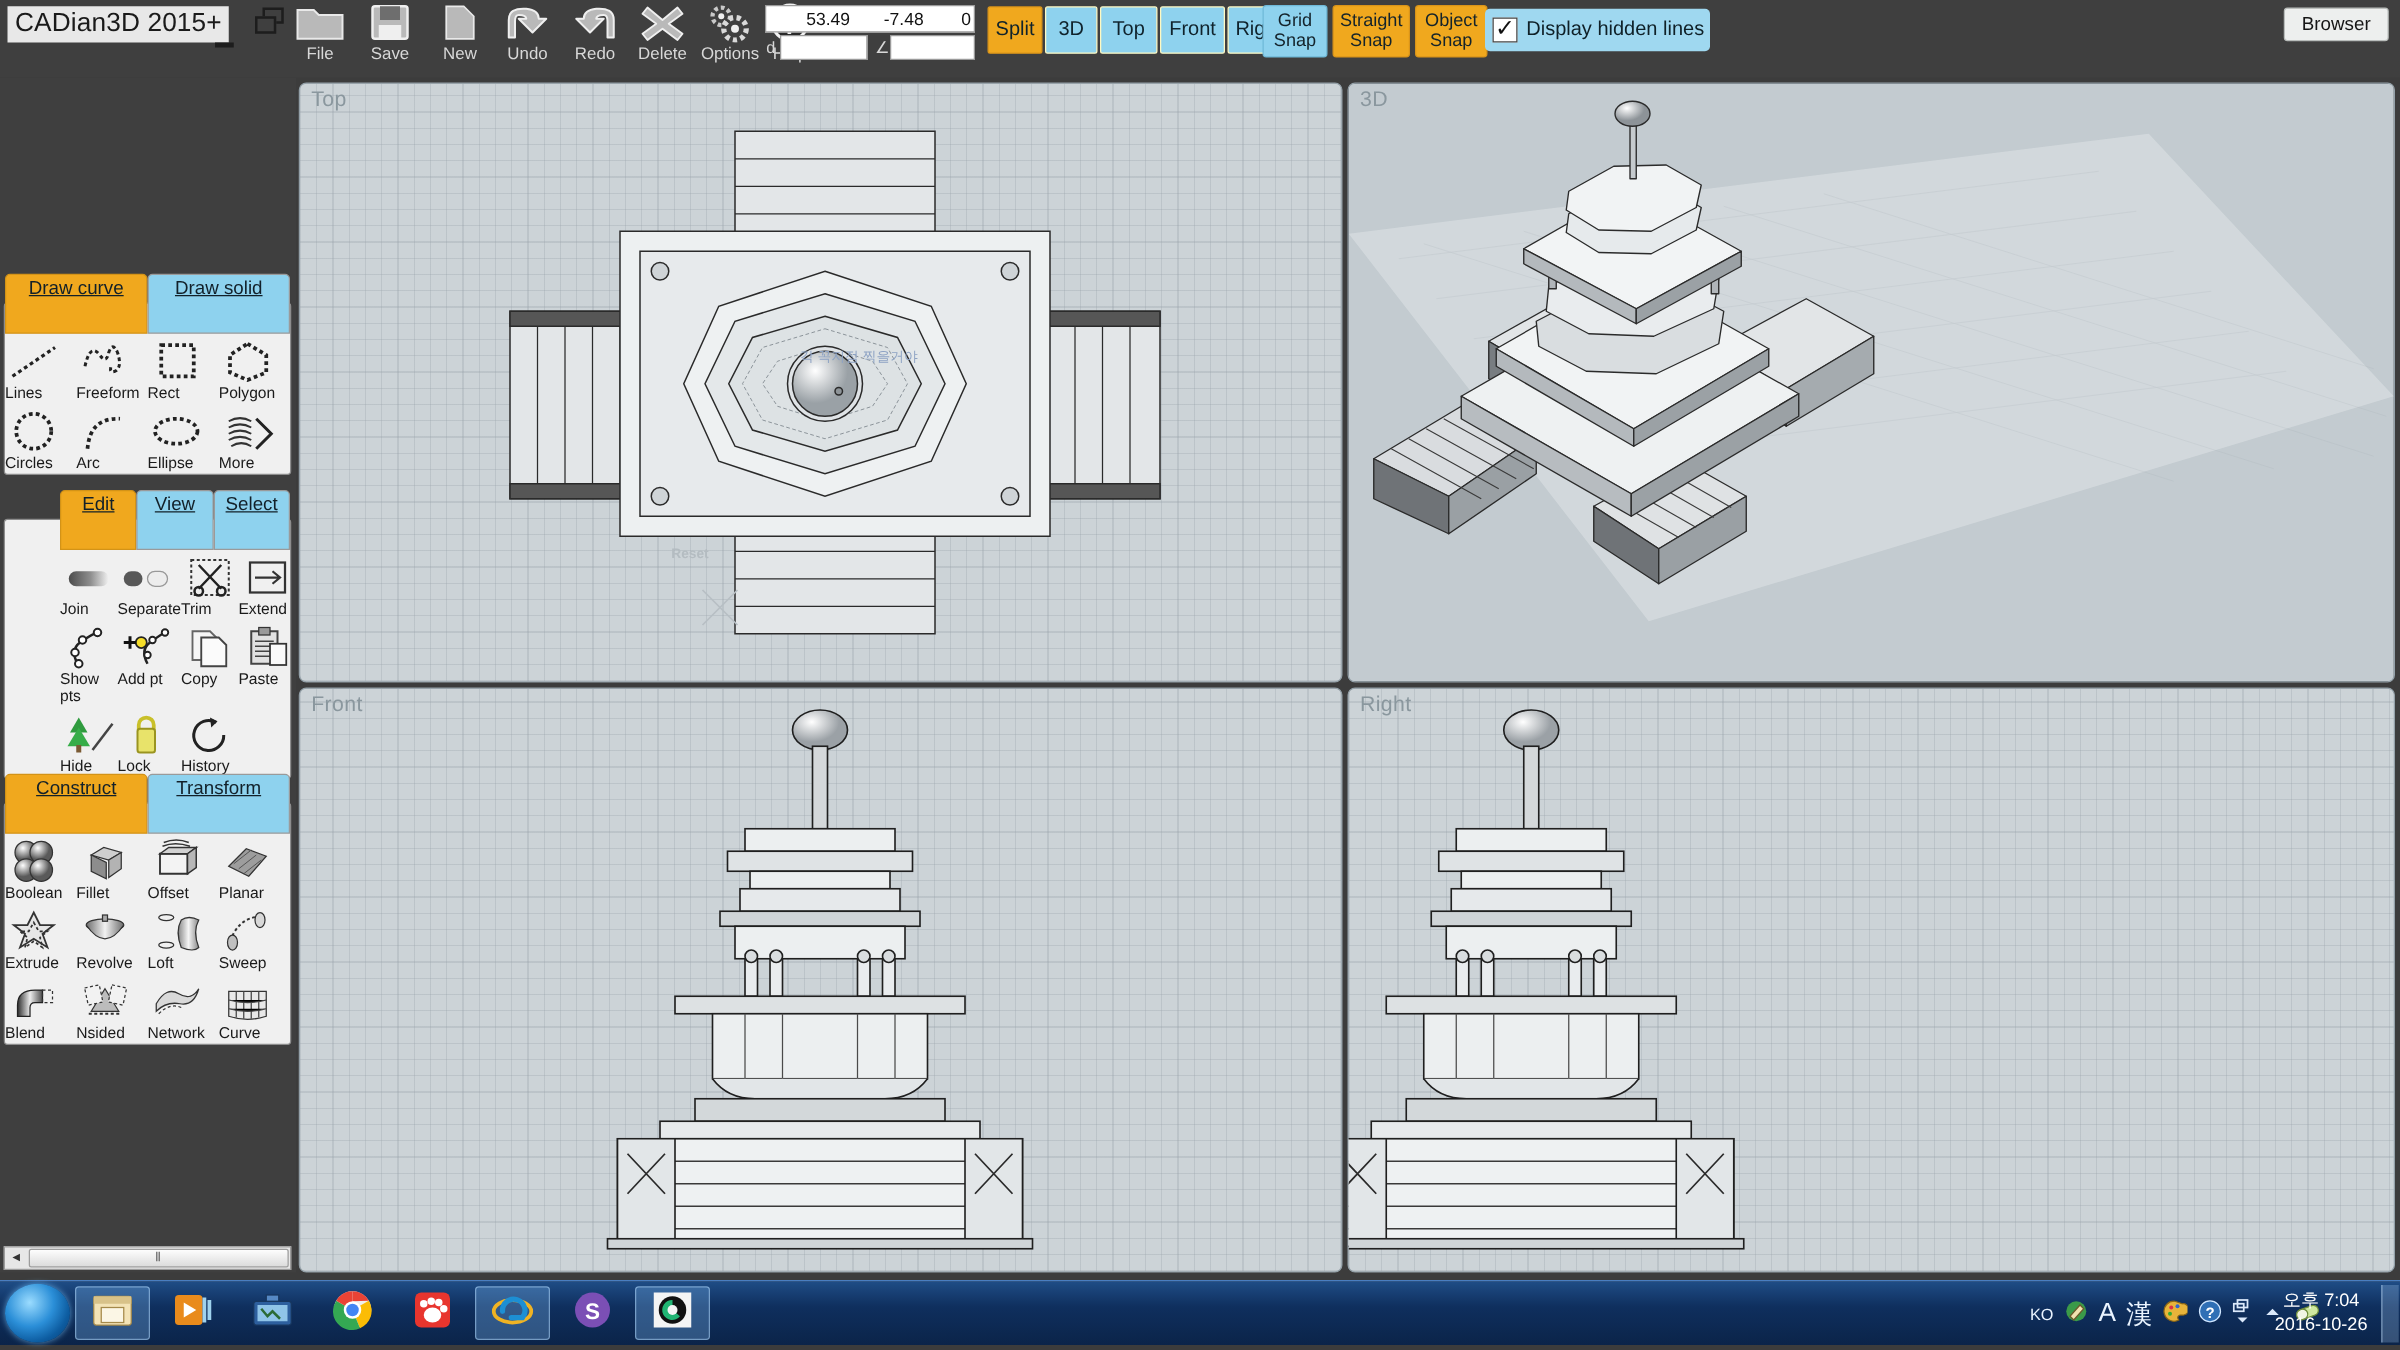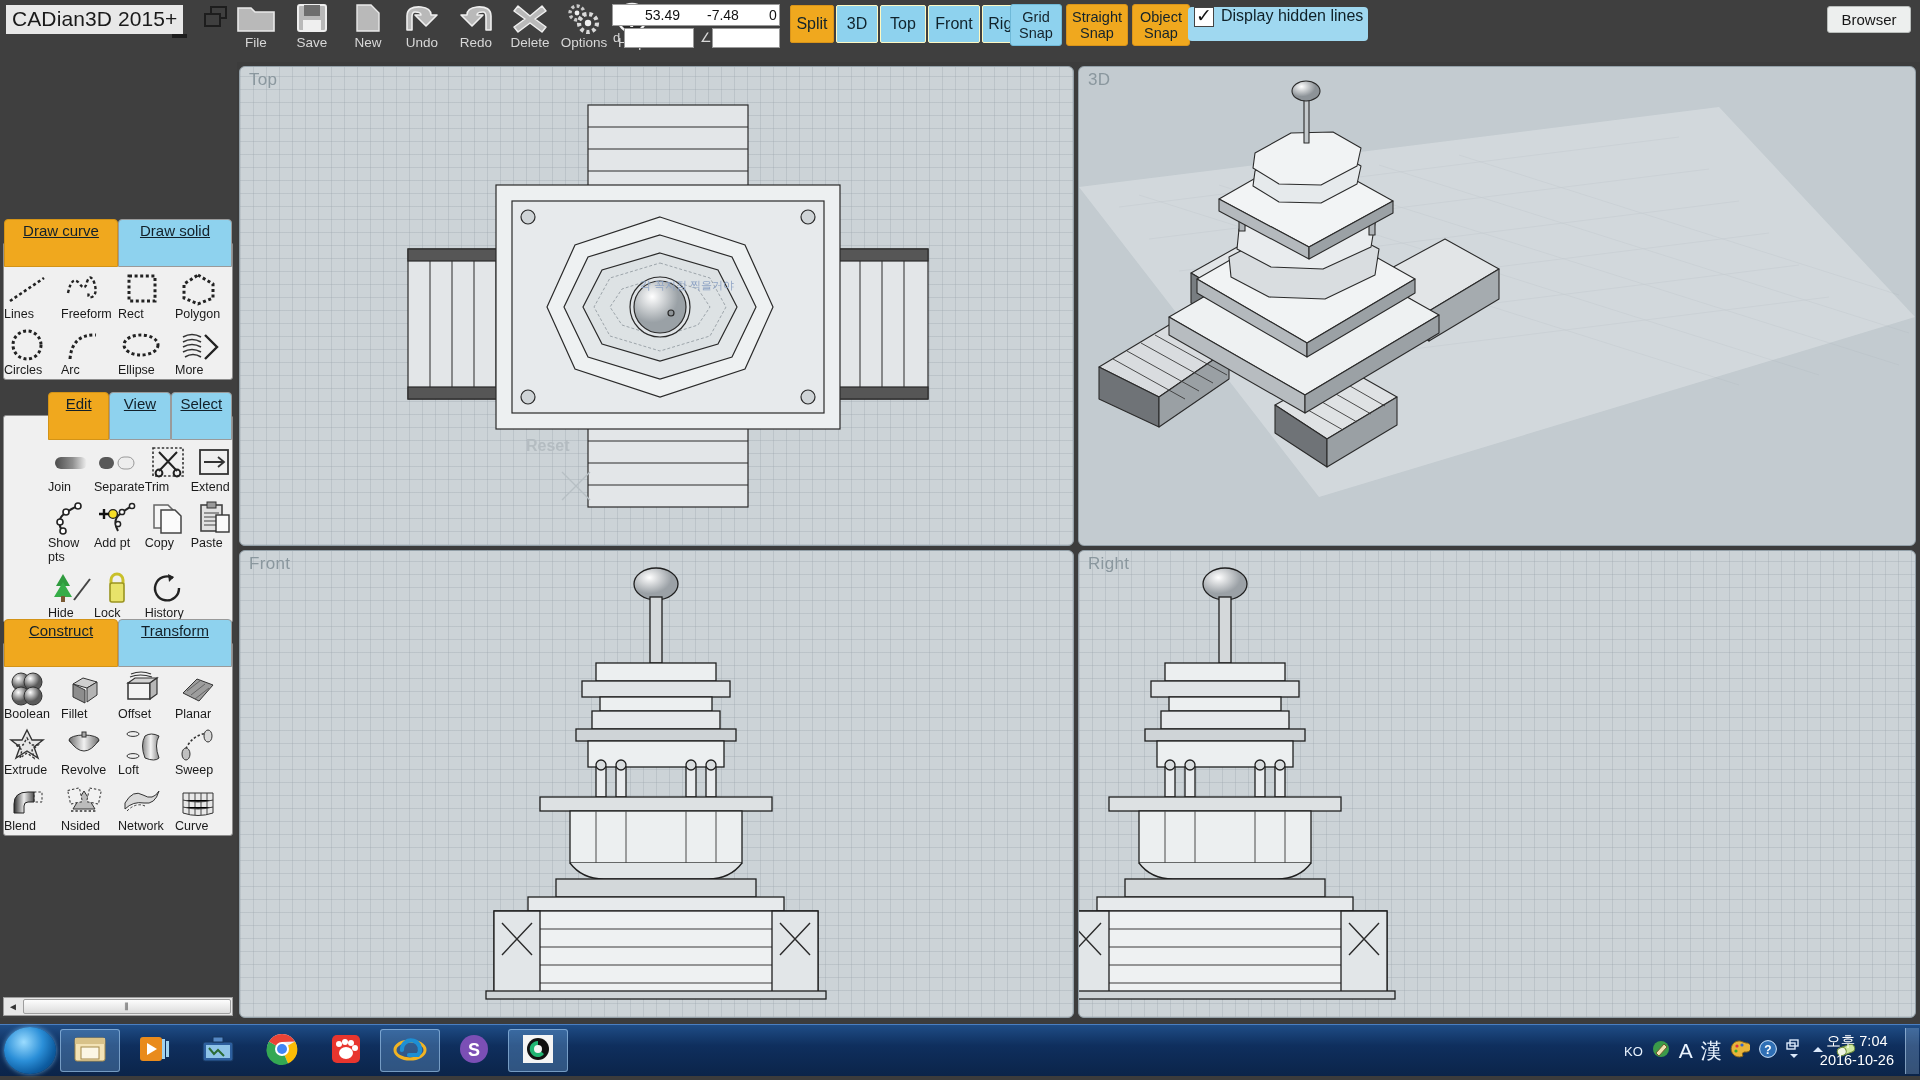--- a/index.html
+++ b/index.html
@@ -75,21 +75,21 @@
     position: absolute; top: 4px; width: 52px; height: 42px;
     background: #f0a81e; border: 1px solid #d9941a; border-radius: 3px;
     color: #14232b; font-size: 14.5px; line-height: 16px; text-align: center;
     padding-top: 4px; cursor: pointer;
   }
   .snapbtn.blue { background: #8ed2ee; border-color: #6fb9d8; }
 
   #hidden-lines {
     position: absolute; left: 1188px; top: 7px; width: 180px; height: 34px;
     background: #9fd8f0; border-radius: 4px;
-    display: flex; align-items: flex-start; padding-left: 6px; cursor: pointer;
+    display: flex; align-items: center; padding-left: 6px; cursor: pointer;
   }
   #hidden-lines .box {
     width: 20px; height: 20px; background: #fff; border: 1px solid #444;
     position: relative; flex: none;
   }
   #hidden-lines .box::after {
     content: "✓"; position: absolute; left: 1px; top: -4px;
     font-size: 19px; color: #111;
   }
   #hidden-lines .t { font-size: 16px; color: #0f2027; margin-left: 7px; }
@@ -765,21 +765,21 @@
               <stop offset="1" stop-color="#9aa1a6"></stop>
             </radialGradient>
           </defs>
         <circle cx="431" cy="246" r="3" fill="#8e9498"></circle>
       </g>
       <text x="400" y="222" font-size="11" fill="#8ea3c4" font-family="Liberation Sans, sans-serif">각 꼭지점 찍을거야</text>
       <g stroke="#b7bfc4" stroke-width="1.4" fill="none">
         <path d="M322 405 l14 14 M350 405 l-14 14 M322 433 l14 -14 M350 433 l-14 -14"></path>
       </g>
     </svg>
-    <div style="position:absolute; left:286px; top:370px; font-size:16px; color:#b4bcc1;font-weight:bold;">Reset</div>
+    <div style="position:absolute; left:297px; top:370px; font-size:11px; color:#b4bcc1;font-weight:bold;">Reset</div>
   </div>
 
   <div class="vp" id="vp-3d" style="left:1078px; top:66px; width:838px; height:480px;">
     <span class="vlabel">3D</span>
     <svg width="836" height="478" style="position:absolute;left:0;top:0">
       <polygon points="0,120 640,40 836,250 240,430" fill="#d5dade" opacity=".85"></polygon>
       <g opacity=".25" stroke="#9aa3aa" stroke-width=".5">
         <path d="M60 128 l600 190 M140 118 l600 190 M220 108 l600 190 M300 98 l530 168 M380 88 l440 140"></path>
         <path d="M40 140 l560 -70 M70 172 l560 -70 M100 204 l560 -70 M130 236 l560 -70 M160 268 l560 -70 M190 300 l560 -70"></path>
       </g>

